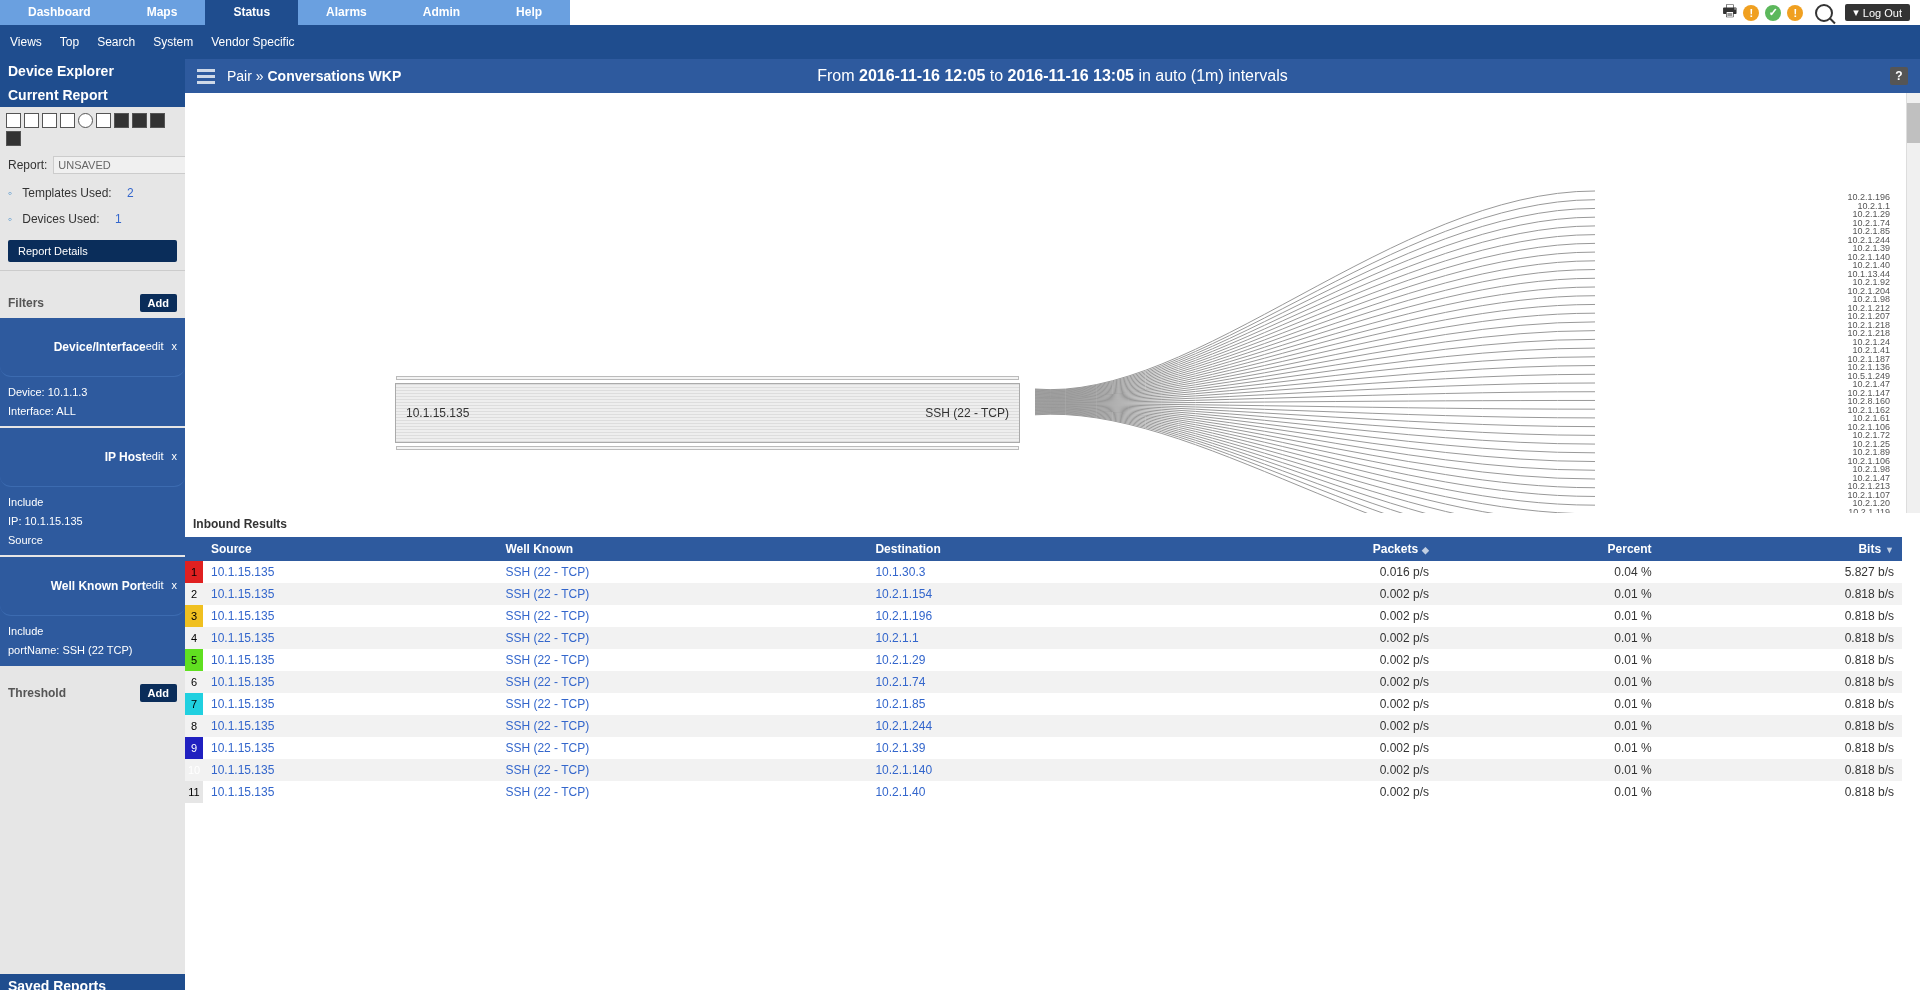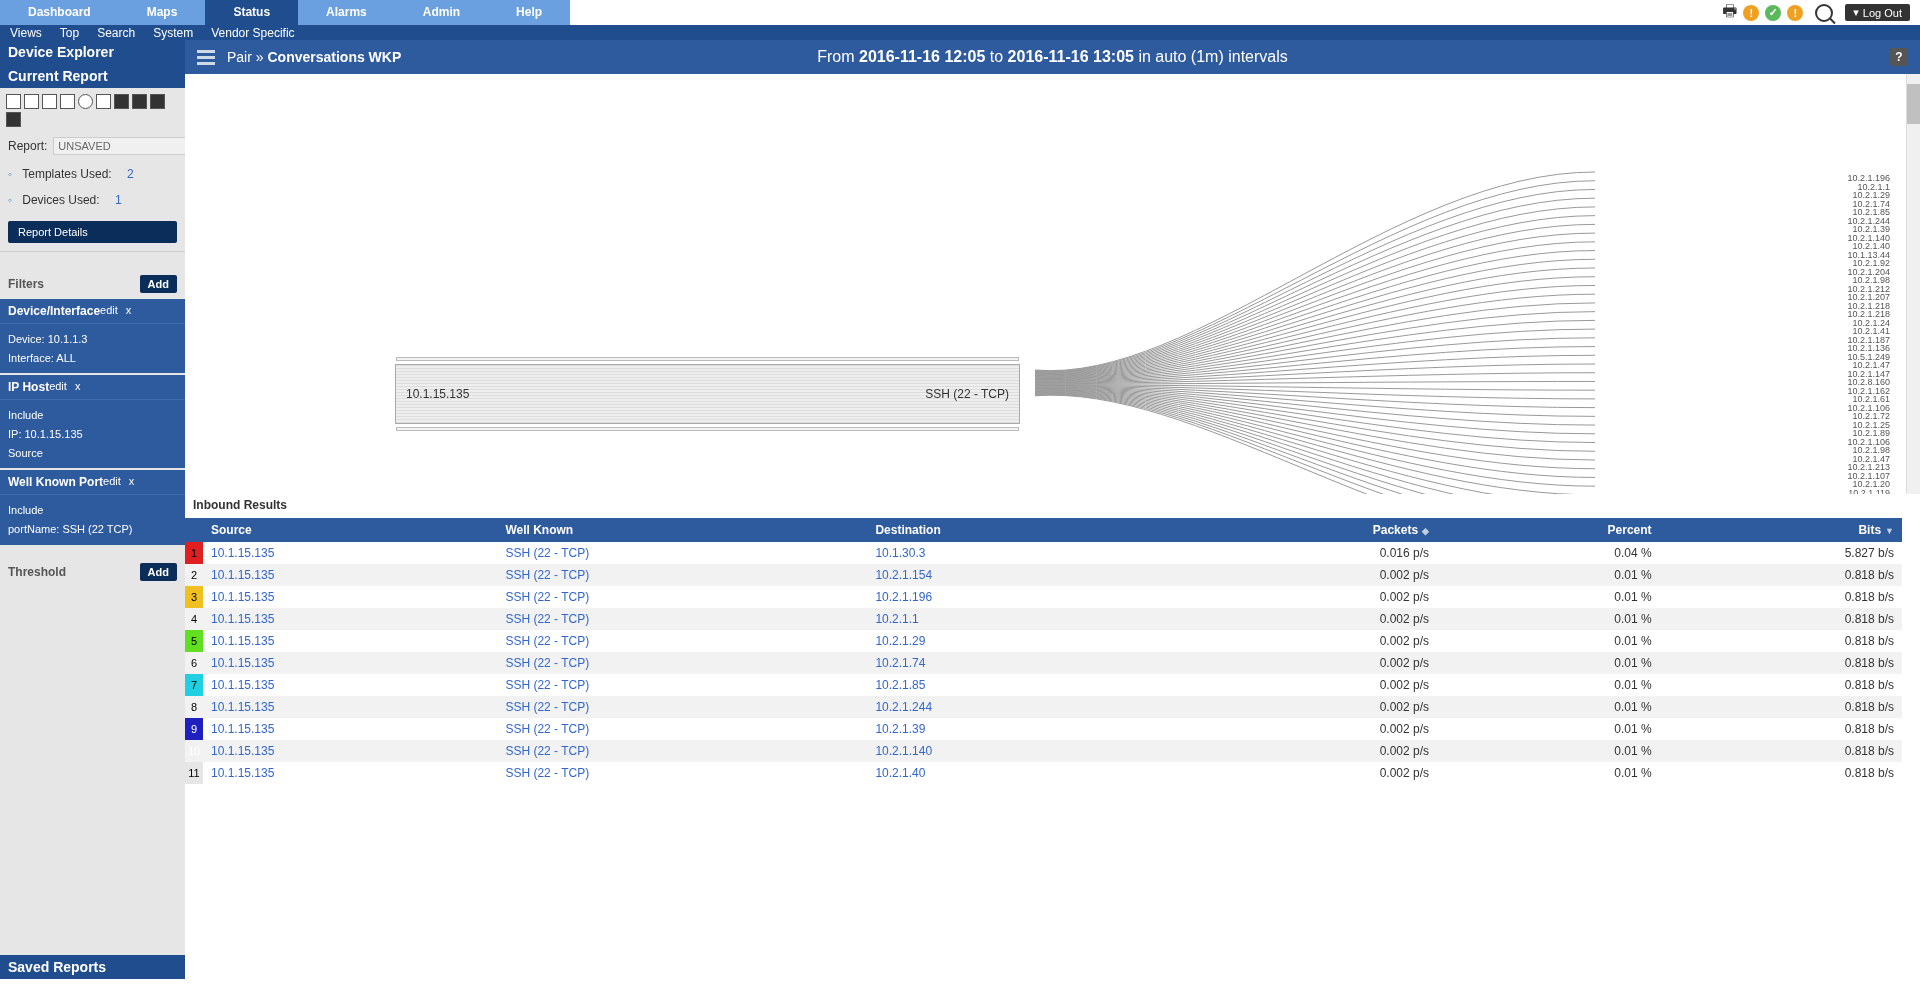--- a/index.html
+++ b/index.html
@@ -12,21 +12,21 @@
 .topnav .spacer { flex: 1; background: #fff; height: 25px; }
 .topnav .right { display: flex; align-items: center; gap: 6px; padding: 0 10px; background: #fff; height: 25px; }
 .lamp { width: 16px; height: 16px; border-radius: 50%; display: inline-flex; align-items: center; justify-content: center; color: #fff; font-weight: bold; font-size: 11px; }
 .lamp.orange { background: #f0a020; }
 .lamp.green { background: #5cb85c; }
 .search-ico { width: 18px; height: 18px; border: 2px solid #333; border-radius: 50%; position: relative; margin: 0 6px; }
 .search-ico::after { content: ""; position: absolute; width: 7px; height: 2px; background: #333; bottom: -2px; right: -5px; transform: rotate(45deg); }
 .logout-btn { background: #333; color: #fff; padding: 2px 8px; font-size: 11px; border-radius: 2px; cursor: pointer; display: inline-flex; align-items: center; gap: 4px; }
 
 
-.subnav { display: flex; align-items: center; background: #1f4d8e; height: 15px; padding: 0 10px; gap: 18px; }
+.subnav { display: flex; align-items: center; background: #1f4d8e; height: 34px; padding: 0 10px; gap: 18px; }
 .subnav .item { color: #fff; font-size: 12px; cursor: pointer; }
 
 
 .layout { display: flex; height: calc(100vh - 51px); }
 .sidebar { width: 185px; background: #e6e6e6; display: flex; flex-direction: column; overflow: auto; }
 .main { flex: 1; display: flex; flex-direction: column; overflow: hidden; position: relative; }
 
 
 .sb-hdark { background: #1f4d8e; color: #fff; padding: 4px 8px; font-weight: bold; font-size: 14px; }
 .sb-toolbar { display: flex; gap: 3px; padding: 6px 6px 4px 6px; flex-wrap: wrap; }
@@ -34,21 +34,21 @@
 .sb-row { padding: 6px 8px; display: flex; align-items: center; gap: 6px; }
 .sb-input { flex: 1; background: #f0f0f0; border: 1px solid #ccc; padding: 2px 4px; color: #666; font-size: 11px; }
 .sb-link { color: #3366cc; cursor: pointer; }
 .sb-expand { color: #3a87c9; font-weight: bold; margin-right: 4px; }
 .sb-btn-dark { background: #0a2d5a; color: #fff; padding: 5px 10px; font-size: 11px; border-radius: 2px; cursor: pointer; display: inline-block; margin: 8px; }
 
 .sb-section-title { display: flex; justify-content: space-between; align-items: center; padding: 6px 8px; color: #555; font-weight: bold; }
 .sb-add-btn { background: #0a2d5a; color: #fff; padding: 3px 8px; font-size: 11px; border-radius: 2px; cursor: pointer; }
 
 .filter-block { background: #2e5a9e; color: #fff; margin: 0; }
-.filter-head { display: flex; justify-content: flex-start; padding: 5px 8px; border-bottom: 1px solid #3c6bb0; font-weight: bold; }
+.filter-head { display: flex; justify-content: flex-end; padding: 22px 8px; border-bottom: 1px solid #3c6bb0; font-weight: bold; border-radius: 11px; }
 .filter-head .actions { font-weight: normal; display: flex; gap: 8px; font-size: 11px; }
 .filter-body { padding: 6px 8px; font-size: 11px; line-height: 1.7; }
 
 .sb-spacer { flex: 1; }
 
 
 .crumb { background: #2e5a9e; color: #fff; display: flex; align-items: center; padding: 8px 12px; gap: 12px; position: relative; }
 .crumb .menu-ico { display: flex; flex-direction: column; gap: 3px; cursor: pointer; }
 .crumb .menu-ico span { width: 18px; height: 3px; background: #cfd9e8; }
 .crumb .path { font-size: 14px; }

